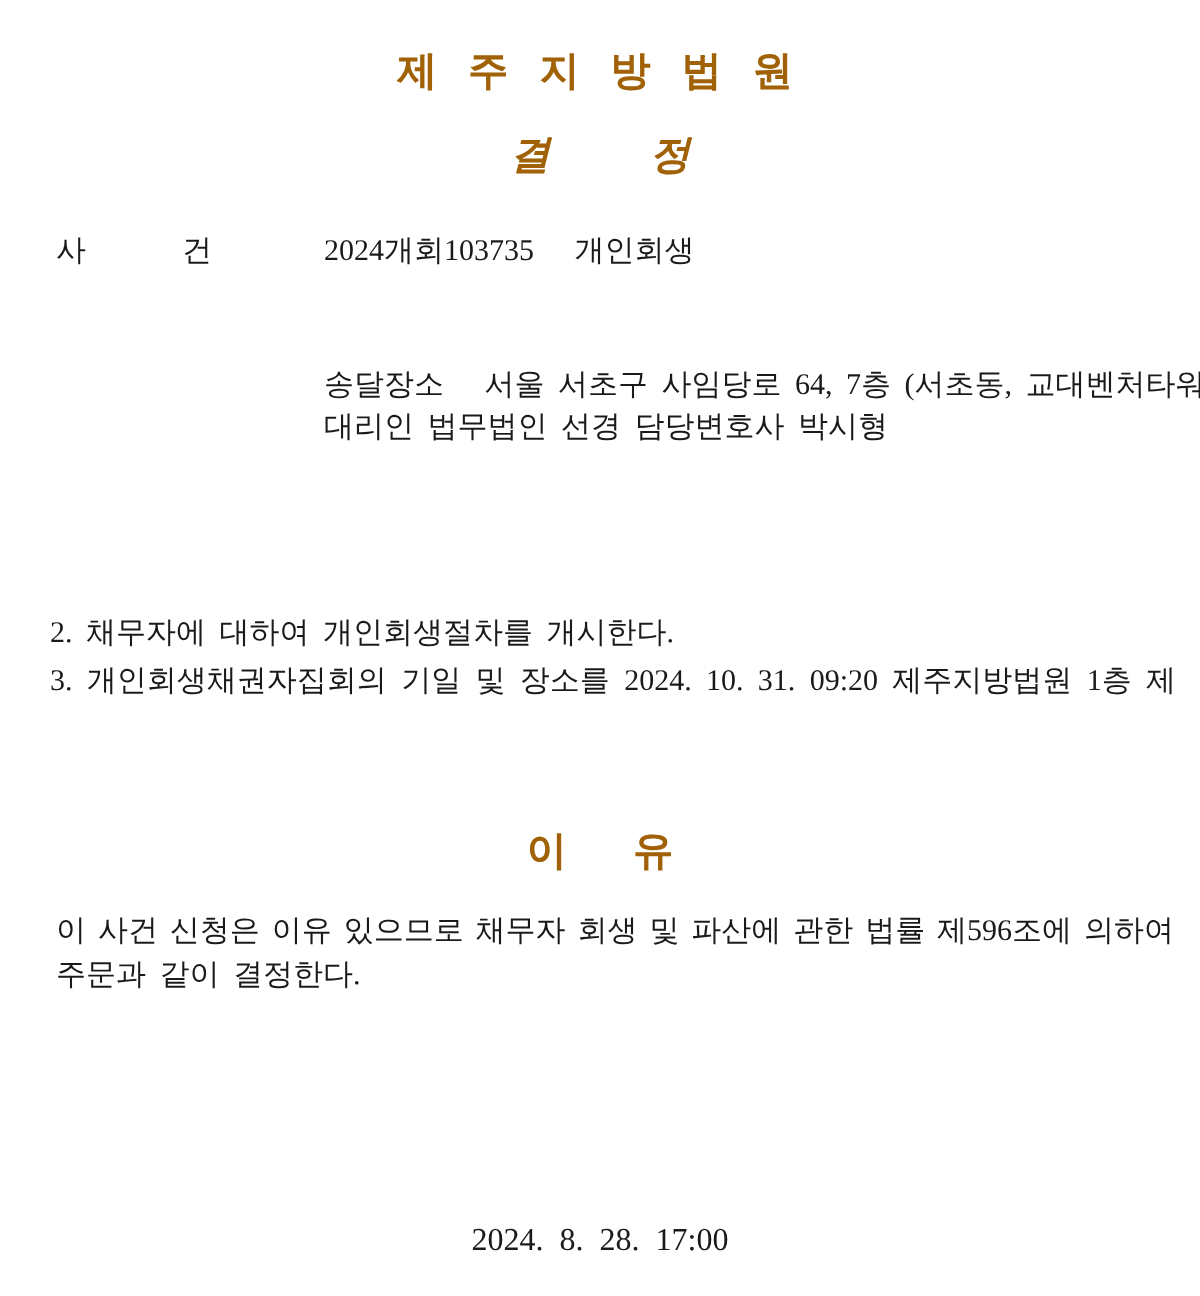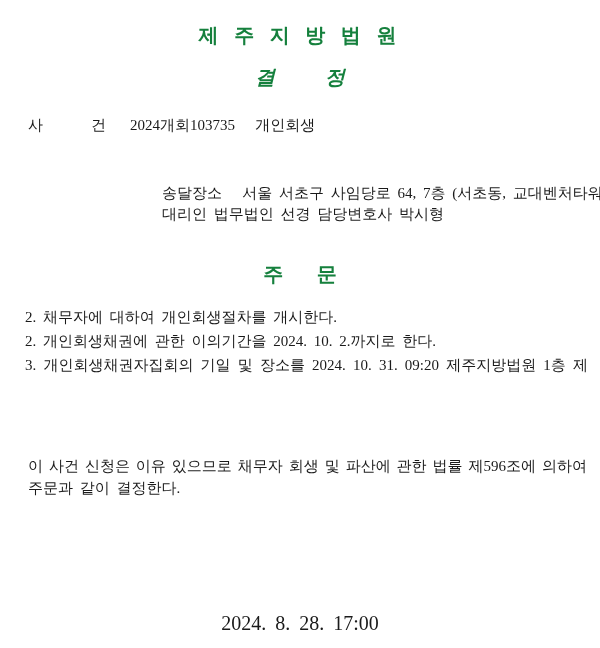--- a/index.html
+++ b/index.html
@@ -21,39 +21,39 @@
 
   
   .heading {
     position: absolute;
     left: 0;
     right: 0;
     text-align: center;
     font-family: "Liberation Sans", sans-serif;
     font-weight: bold;
     font-size: 20px;
-    color: #15803d;
+    color: #a16207;
   }
   .court-title   { top: 22px; letter-spacing: 5px; }
   .decision-word { top: 64px; font-style: italic; }
   .order-head    { top: 261px; }
   .reason-head   { top: 412px; }
 
   
   .case-row { position: absolute; left: 28px; word-spacing: 3px; }
   .row-case   { top: 116px; }
   .row-debtor { top: 145px; }
   .row-label {
     display: inline-block;
     width: 78px;
     text-align: justify;
     text-align-last: justify;
     vertical-align: top;
   }
-  .row-value { margin-left: 24px; }
+  .row-value { margin-left: 56px; }
   .row-value.name-indent { margin-left: 89px; }
 
   
   .addr-block {
     position: absolute;
     left: 162px;
     top: 183px;
     line-height: 21px;
     word-spacing: 3px;
   }
@@ -84,21 +84,21 @@
   }
   .reason-line { height: 22px; line-height: 22px; }
 
   
   .datetime {
     position: absolute;
     left: 0;
     right: 0;
     top: 612px;
     text-align: center;
-    font-size: 20px;
+    font-size: 16px;
     word-spacing: 4px;
   }
 </style>
 </head>
 <body>
 
 <div class="page">
 
   <div class="heading court-title ws-pre">제 주 지 방 법 원</div>
 
@@ -107,28 +107,27 @@
   <div class="case-row row-case">
     <span class="row-label">사 건</span><span class="row-value ws-pre">2024개회103735   개인회생</span>
   </div>
 
 
   <div class="addr-block">
     <div class="ws-pre">송달장소   서울 서초구 사임당로 64, 7층 (서초동, 교대벤처타워)</div>
     <div>대리인 법무법인 선경 담당변호사 박시형</div>
   </div>
 
-  <div class="heading order-head ws-pre">주      문</div>
 
   <div class="order-list">
     <div class="order-line">2. 채무자에 대하여 개인회생절차를 개시한다.</div>
-    <div class="order-line">2. 개인회생채권에 관한 이의기간을 2024. 10. 2.까지로 한다.</div>
     <div class="order-line justify-line">3. 개인회생채권자집회의 기일 및 장소를 2024. 10. 31. 09:20 제주지방법원 1층 제</div>
   </div>
 
+  <div class="heading reason-head ws-pre">이      유</div>
 
   <div class="reason-block">
     <div class="reason-line justify-line">이 사건 신청은 이유 있으므로 채무자 회생 및 파산에 관한 법률 제596조에 의하여</div>
     <div class="reason-line">주문과 같이 결정한다.</div>
   </div>
 
   <div class="datetime">2024. 8. 28. 17:00</div>
 
 </div>
 

